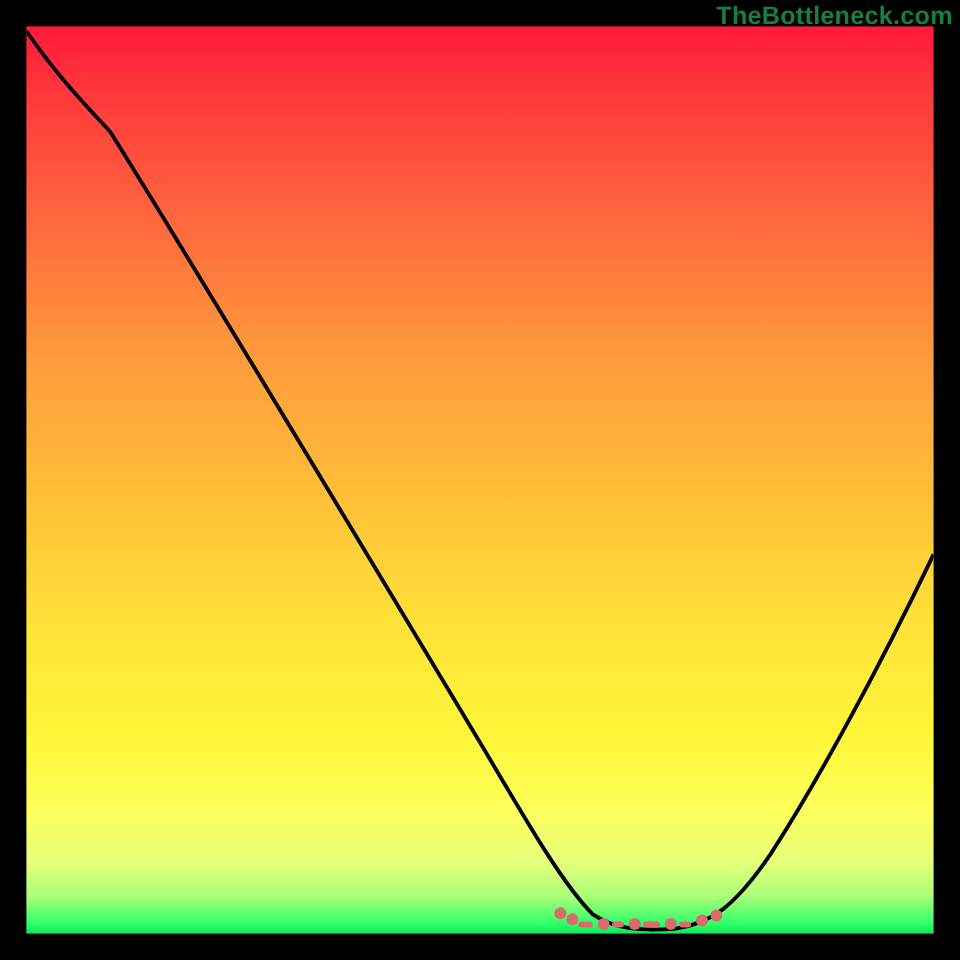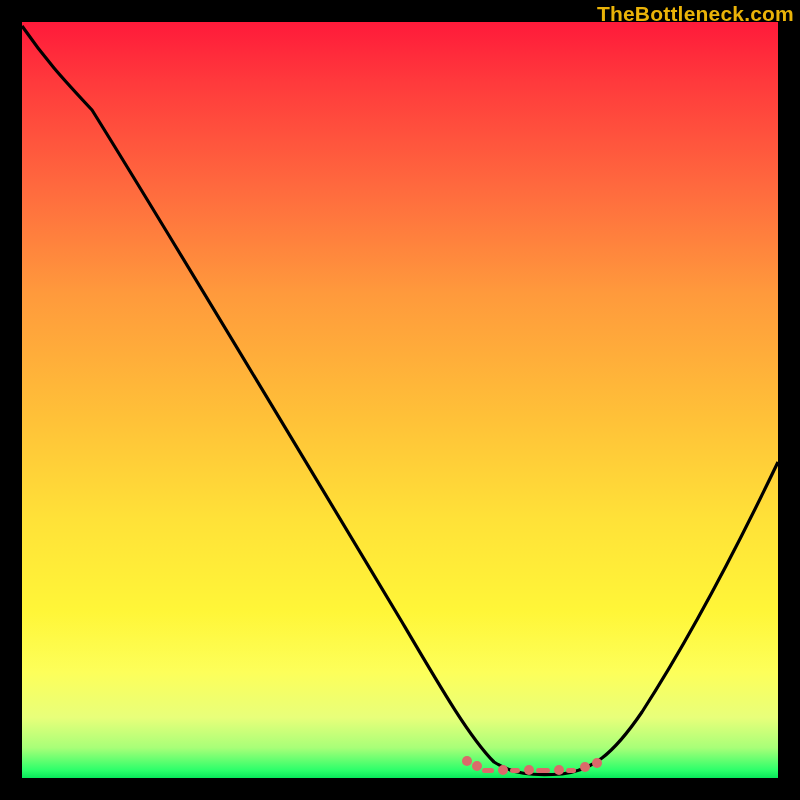--- a/index.html
+++ b/index.html
@@ -13,21 +13,21 @@
     width: 756px;
     height: 756px;
   }
 
   .watermark {
     position: absolute;
     top: 2px;
     right: 6px;
     font-size: 21px;
     font-weight: bold;
-    color: #eab308;
+    color: #15803d;
     letter-spacing: 0.2px;
     z-index: 5;
     font-family: Arial, sans-serif;
   }
 
   .gradient-bg {
     position: absolute;
     inset: 0;
     background: linear-gradient(to bottom,
       #ff1a3a 0%,

